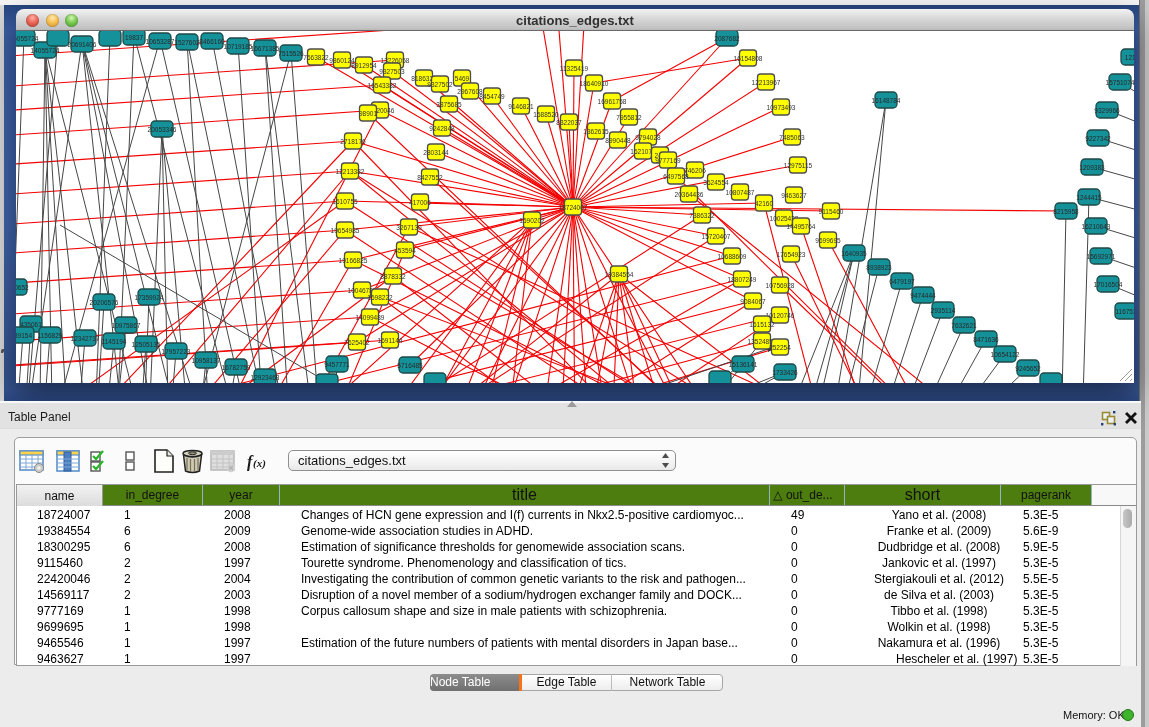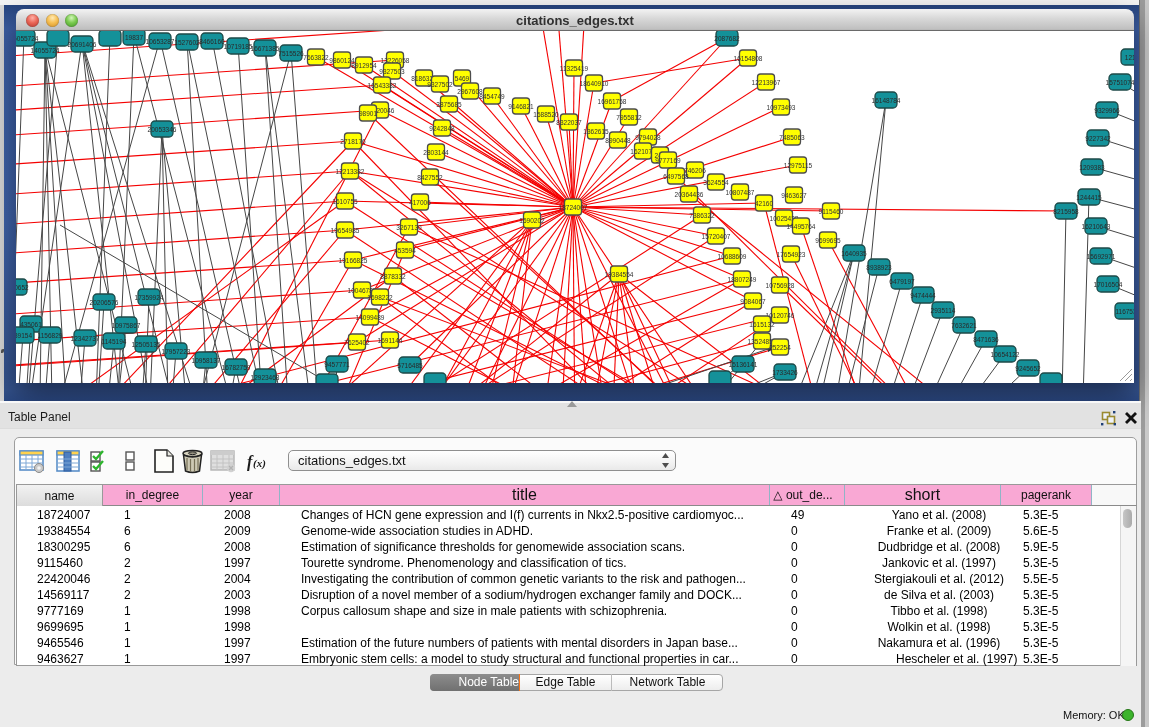--- a/index.html
+++ b/index.html
@@ -590,39 +590,39 @@
 <div class="abs hc" style="left:203px;top:485px;width:77px;height:20px;border-right:1px solid #90b4c6;text-align:center;line-height:20px;font-size:12px;color:#111">year</div>
 <div class="abs hc" style="left:280px;top:485px;width:490px;height:20px;border-right:1px solid #90b4c6;text-align:center;line-height:20px;font-size:16px;color:#111">title</div>
 <div class="abs hc" style="left:770px;top:485px;width:75px;height:20px;border-right:1px solid #90b4c6;line-height:20px;font-size:12px;color:#111">&nbsp;△ out_de...</div>
 <div class="abs hc" style="left:845px;top:485px;width:156px;height:20px;border-right:1px solid #90b4c6;text-align:center;line-height:20px;font-size:16px;color:#111">short</div>
 <div class="abs hc" style="left:1001px;top:485px;width:91px;height:20px;border-right:1px solid #90b4c6;text-align:center;line-height:20px;font-size:12px;color:#111">pagerank</div>
 
 <div class="abs" style="left:16px;top:506px;width:1121px;height:160px;background:#fff;border-left:1px solid #999;border-right:1px solid #999;border-bottom:1px solid #999"></div>
 <style>
 .trow{position:absolute;left:16px;width:1121px;height:16px;font-size:12px;color:#000}
 .trow span{position:absolute;top:1px;white-space:nowrap}
-.hc{background:#f9a8d4}
+.hc{background:#4d7c0f}
 </style>
 <div class="trow" style="top:507px">
     <span style="left:21px">18724007</span>
     <span style="left:108px">1</span>
     <span style="left:208px">2008</span>
     <span style="left:285px">Changes of HCN gene expression and I(f) currents in Nkx2.5-positive cardiomyoc...</span>
     <span style="left:775px">49</span>
     <span style="left:845px;width:156px;text-align:center">Yano et al. (2008)</span>
     <span style="left:1007px">5.3E-5</span>
   </div>
 <div class="trow" style="top:523px">
     <span style="left:21px">19384554</span>
     <span style="left:108px">6</span>
     <span style="left:208px">2009</span>
     <span style="left:285px">Genome-wide association studies in ADHD.</span>
     <span style="left:775px">0</span>
     <span style="left:845px;width:156px;text-align:center">Franke et al. (2009)</span>
-    <span style="left:1007px">5.6E-5</span>
+    <span style="left:1007px">5.6E-9</span>
   </div>
 <div class="trow" style="top:539px">
     <span style="left:21px">18300295</span>
     <span style="left:108px">6</span>
     <span style="left:208px">2008</span>
     <span style="left:285px">Estimation of significance thresholds for genomewide association scans.</span>
     <span style="left:775px">0</span>
     <span style="left:845px;width:156px;text-align:center">Dudbridge et al. (2008)</span>
     <span style="left:1007px">5.9E-5</span>
   </div>
@@ -676,28 +676,27 @@
     <span style="left:208px">1997</span>
     <span style="left:285px">Estimation of the future numbers of patients with mental disorders in Japan base...</span>
     <span style="left:775px">0</span>
     <span style="left:845px;width:156px;text-align:center">Nakamura et al. (1996)</span>
     <span style="left:1007px">5.3E-5</span>
   </div>
 <div class="trow" style="top:651px">
     <span style="left:21px">9463627</span>
     <span style="left:108px">1</span>
     <span style="left:208px">1997</span>
-    <span style="left:285px">Embryonic stem cells: a model to study structural and functional properties in car...</span>
     <span style="left:775px">0</span>
     <span style="left:880px;width:156px;text-align:left">Hescheler et al. (1997)</span>
     <span style="left:1007px">5.3E-5</span>
   </div>
 
 <div class="abs" style="left:1120px;top:506px;width:16px;height:160px;background:#f5f5f5;border-left:1px solid #d6d6d6"></div>
 <div class="abs" style="left:1123px;top:509px;width:9px;height:19px;background:linear-gradient(90deg,#c6c6c6,#ababab);border-radius:6px"></div>
 
 <div class="abs" style="left:430px;top:674px;width:293px;height:17px;border:1px solid #a6a6a6;border-radius:4px;background:linear-gradient(#ffffff,#ededed)"></div>
-<div class="abs" style="left:430px;top:674px;width:89px;height:17px;border-radius:4px 0 0 4px;background:linear-gradient(#8d8d8d,#707070);color:#fff;text-align:right;font-size:12px;line-height:17px">Node Table</div>
-<div class="abs" style="left:519px;top:674px;width:93px;height:17px;border-left:1px solid #f97316;border-right:1px solid #bbb;color:#111;text-align:center;font-size:12px;line-height:17px">Edge Table</div>
+<div class="abs" style="left:430px;top:674px;width:89px;height:17px;border-radius:4px 0 0 4px;background:linear-gradient(#8d8d8d,#707070);color:#fff;text-align:left;font-size:12px;line-height:17px">Node Table</div>
+<div class="abs" style="left:519px;top:674px;width:93px;height:17px;border-left:3px solid #f97316;border-right:1px solid #bbb;color:#111;text-align:center;font-size:12px;line-height:17px">Edge Table</div>
 <div class="abs" style="left:612px;top:674px;width:111px;height:17px;color:#111;text-align:center;font-size:12px;line-height:17px">Network Table</div>
 
 <div class="abs" style="left:1063px;top:709px;font-size:11px;color:#111">Memory: OK</div>
 <div class="abs" style="left:1122px;top:709px;width:12px;height:12px;border-radius:50%;background:#3cb42c;border:1px solid #267718"></div>
 
 </body></html>

